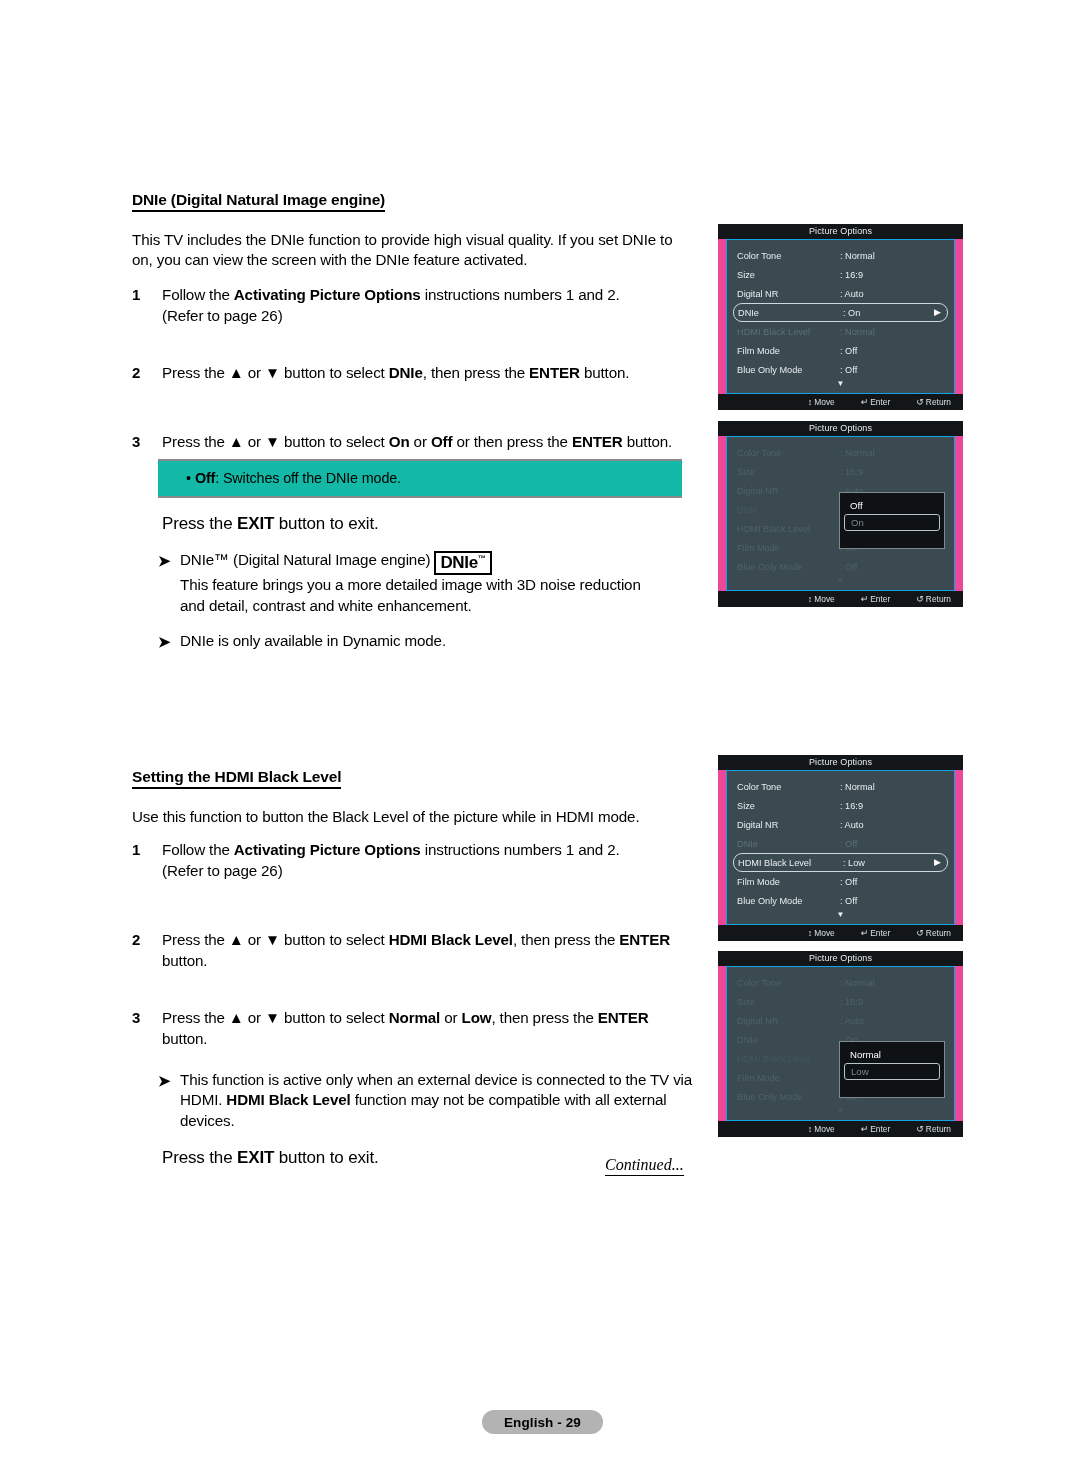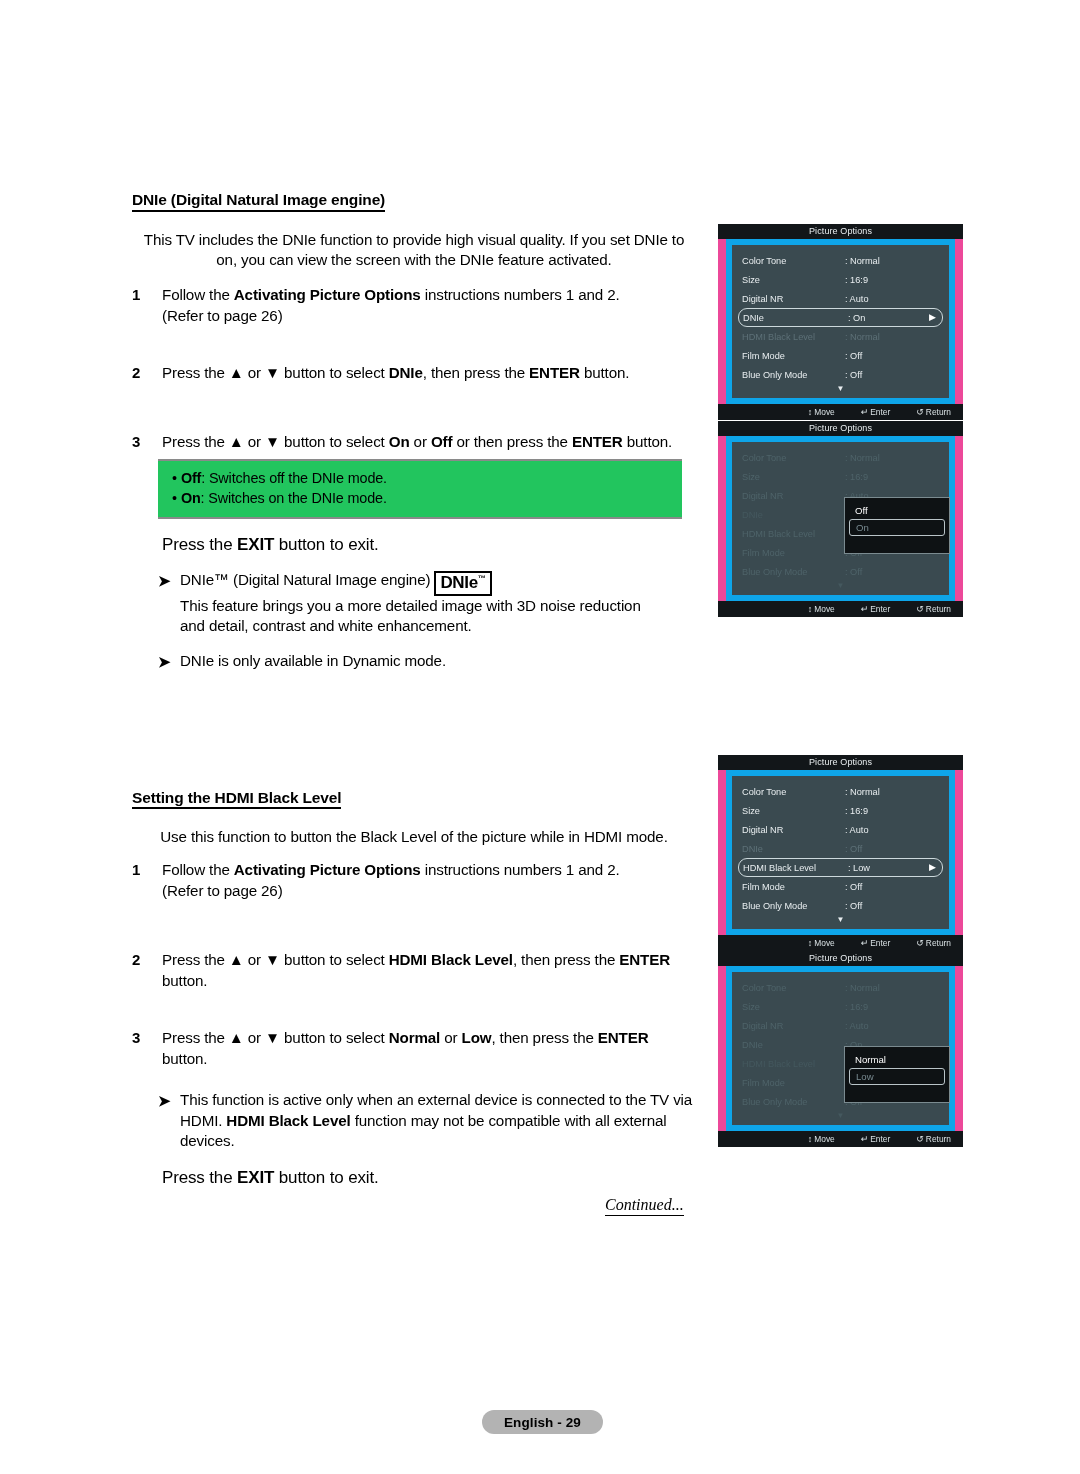--- a/index.html
+++ b/index.html
@@ -38,21 +38,20 @@
     border-bottom: 2px solid #000;
     letter-spacing: -0.15px;
   }
   .title-wrap { line-height: 1; margin-bottom: 9px; }
 
   p.intro {
     font-size: 15.2px;
     line-height: 1.38;
     margin: 0 0 14px 0;
     letter-spacing: -0.15px;
-    text-align: center;
   }
 
   .step {
     position: relative;
     padding-left: 30px;
     font-size: 15.2px;
     line-height: 1.38;
     margin: 0 0 6px 0;
     letter-spacing: -0.15px;
   }
@@ -60,25 +59,25 @@
     position: absolute;
     left: 0; top: 0;
     font-weight: bold;
     font-size: 15px;
   }
   .spacer-sm { height: 30px; }
   .spacer-xs { height: 14px; }
   .spacer-md { height: 42px; }
 
   .notebox {
-    background: #22c55e;
+    background: #14b8a6;
     border-top: 2px solid #8a8a8a;
     border-bottom: 2px solid #8a8a8a;
     margin: 6px 0 0 26px;
-    padding: 7px 0 8px 14px;
+    padding: 7px 0 8px 28px;
     font-size: 14.4px;
     line-height: 1.40;
     letter-spacing: -0.15px;
     width: 524px;
     box-sizing: border-box;
   }
   .notebox .bullet { display: block; }
   .notebox .dot { margin-right: 4px; }
 
   .plain {
@@ -116,21 +115,21 @@
     margin-left: 4px;
     letter-spacing: -0.3px;
   }
   .dnie-logo sup { font-size: 8px; vertical-align: super; }
 
   b { font-weight: bold; }
 
   .continued {
     position: absolute;
     left: 605px;
-    top: 1196px;
+    top: 1156px;
     font-size: 16px;
     font-style: italic;
     font-family: "Liberation Serif", serif;
     border-bottom: 1px solid #000;
     padding-bottom: 1px;
   }
 
   .pagebadge {
     position: absolute;
     left: 482px;
@@ -162,21 +161,21 @@
     height: 15px;
     line-height: 15px;
     text-align: center;
     font-size: 9px;
     color: #e9eef0;
     background: #121619;
     letter-spacing: 0.1px;
   }
   .osd .osd-body {
     margin: 0 8px;
-    border: 6px solid #0ea5e9;
+    border: 1px solid #0ea5e9;
     background: #3a4a50;
     padding: 6px 0 3px 0;
     position: relative;
   }
   .osd.dim .osd-body { background: #3a4a50; }
 
   .osd-row {
     height: 19px;
     display: flex;
     align-items: center;
@@ -284,21 +283,20 @@
 
       <div class="spacer-md"></div>
 
       <div class="step">
         <span class="num">3</span>
         <span class="body">Press the ▲ or ▼ button to select <b>On</b> or <b>Off</b> or then press the <b>ENTER</b> button.</span>
       </div>
 
       <div class="notebox">
         <span class="bullet"><span class="dot">•</span><span><b>Off</b>: Switches off the DNIe mode.</span></span>
-        <span class="bullet"><span class="dot">•</span><span><b>On</b>: Switches on the DNIe mode.</span></span>
       </div>
 
       <div class="spacer-xs"></div>
 
       <p class="plain">Press the <b>EXIT</b> button to exit.</p>
 
       <div class="spacer-xs"></div>
 
       <div class="arrownote">
         <span class="arrow">➤</span>

